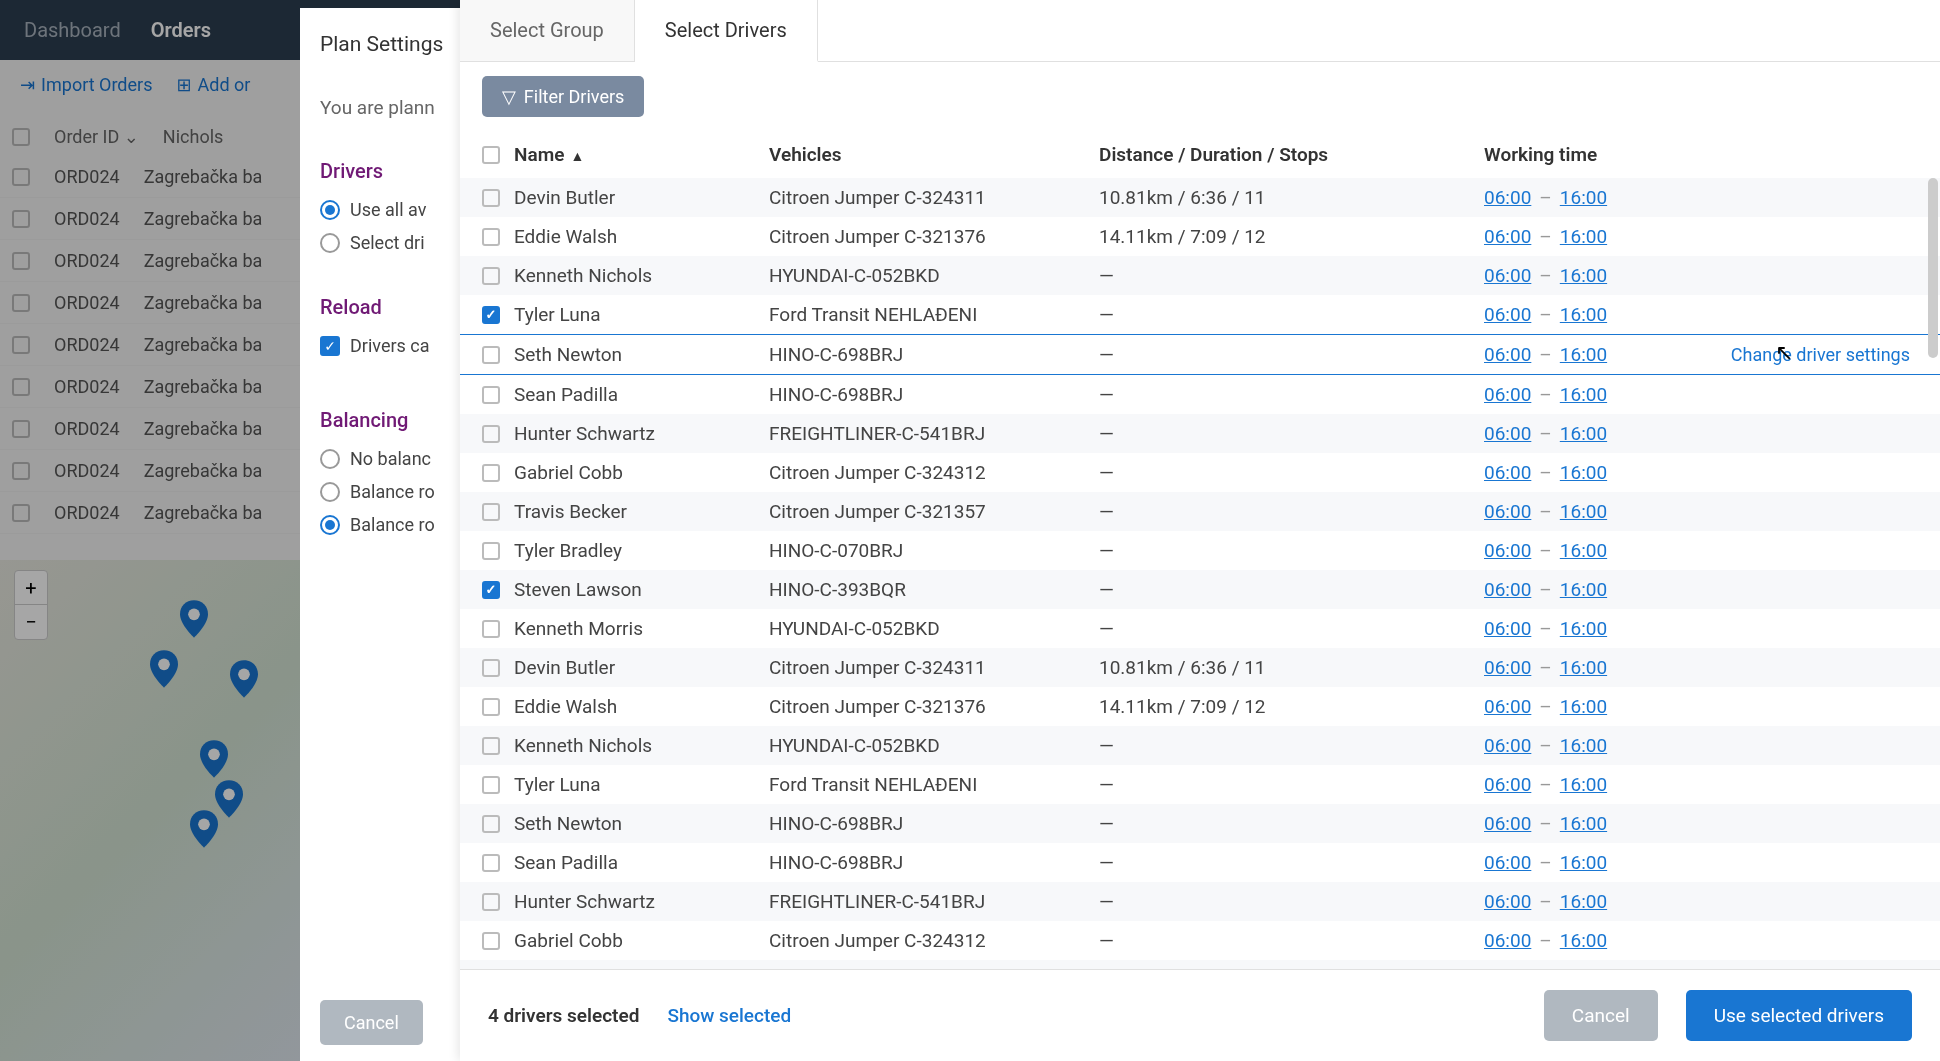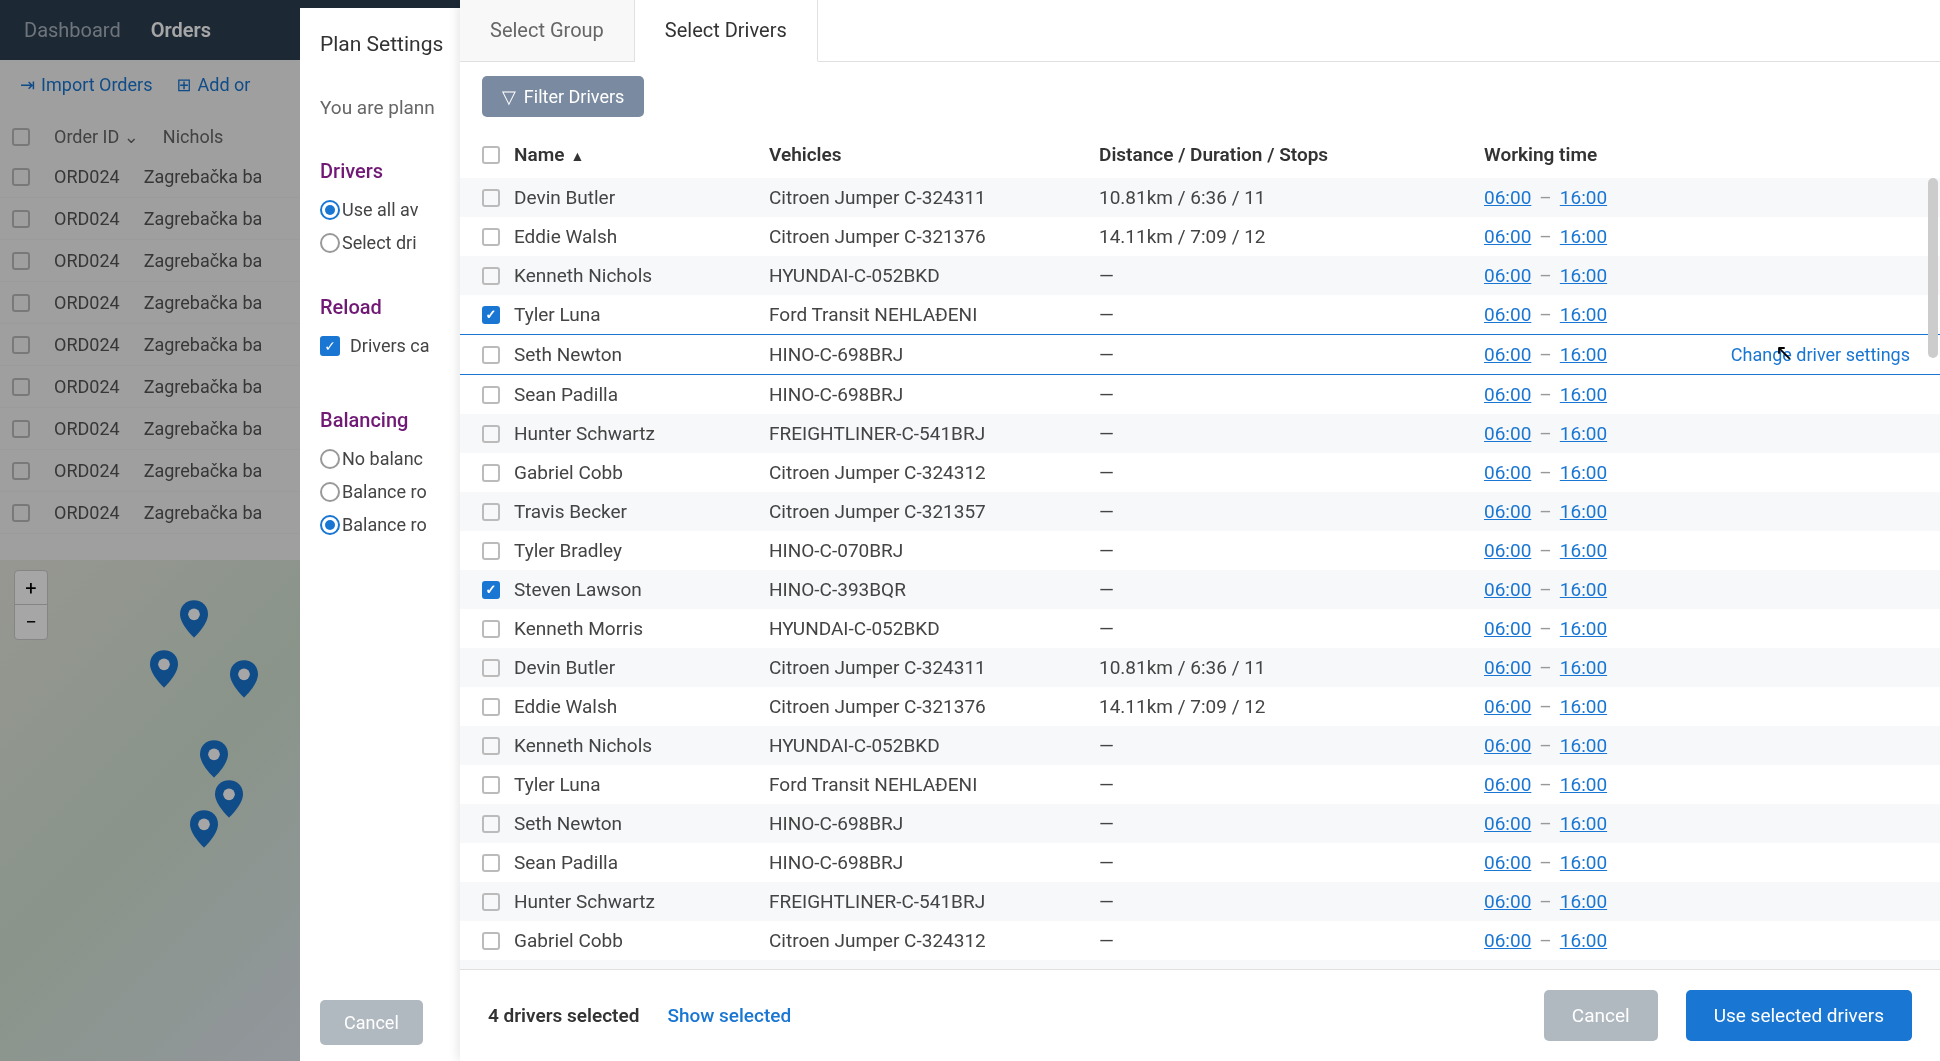--- a/index.html
+++ b/index.html
@@ -24,21 +24,21 @@
 .pin { position: absolute; width: 28px; height: 38px; }
 .pin svg { width: 100%; height: 100%; }
 
 .dim-overlay { position: absolute; top: 0; left: 0; width: 100%; height: 100%; background: rgba(0,0,0,0.35); }
 
 
 .plan-panel { position: absolute; top: 8px; left: 300px; width: 200px; height: 100%; background: #fff; padding: 24px 20px; color: #333; }
 .plan-panel .plan-tab { font-size: 21px; color: #333; margin-bottom: 40px; }
 .plan-panel .plan-intro { font-size: 19px; color: #666; margin-bottom: 40px; }
 .plan-panel .section-title { font-size: 20px; color: #701a75; margin-bottom: 16px; font-weight: 500; }
-.plan-panel .radio-row { display: flex; align-items: center; gap: 2px; margin-bottom: 12px; font-size: 18px; color: #444; }
+.plan-panel .radio-row { display: flex; align-items: center; gap: 10px; margin-bottom: 12px; font-size: 18px; color: #444; }
 .plan-panel .radio { width: 20px; height: 20px; border: 2px solid #999; border-radius: 50%; display: flex; align-items: center; justify-content: center; }
 .plan-panel .radio.checked { border-color: #1976d2; }
 .plan-panel .radio.checked::after { content: ""; width: 10px; height: 10px; background: #1976d2; border-radius: 50%; }
 .plan-panel .check-row { display: flex; align-items: center; gap: 10px; margin-bottom: 12px; font-size: 18px; color: #444; }
 .plan-panel .check { width: 20px; height: 20px; border: 2px solid #1976d2; background: #1976d2; border-radius: 3px; display: flex; align-items: center; justify-content: center; color: #fff; font-size: 14px; }
 .plan-panel .cancel-btn { position: absolute; bottom: 24px; left: 20px; background: #b0b8c0; color: #fff; border: none; padding: 12px 24px; border-radius: 5px; font-size: 18px; }
 
 
 .modal { position: absolute; top: 0; left: 460px; right: 0; bottom: 0; background: #fff; display: flex; flex-direction: column; box-shadow: -2px 0 10px rgba(0,0,0,0.1); }
 .modal-tabs { display: flex; border-bottom: 1px solid #e0e0e0; }

